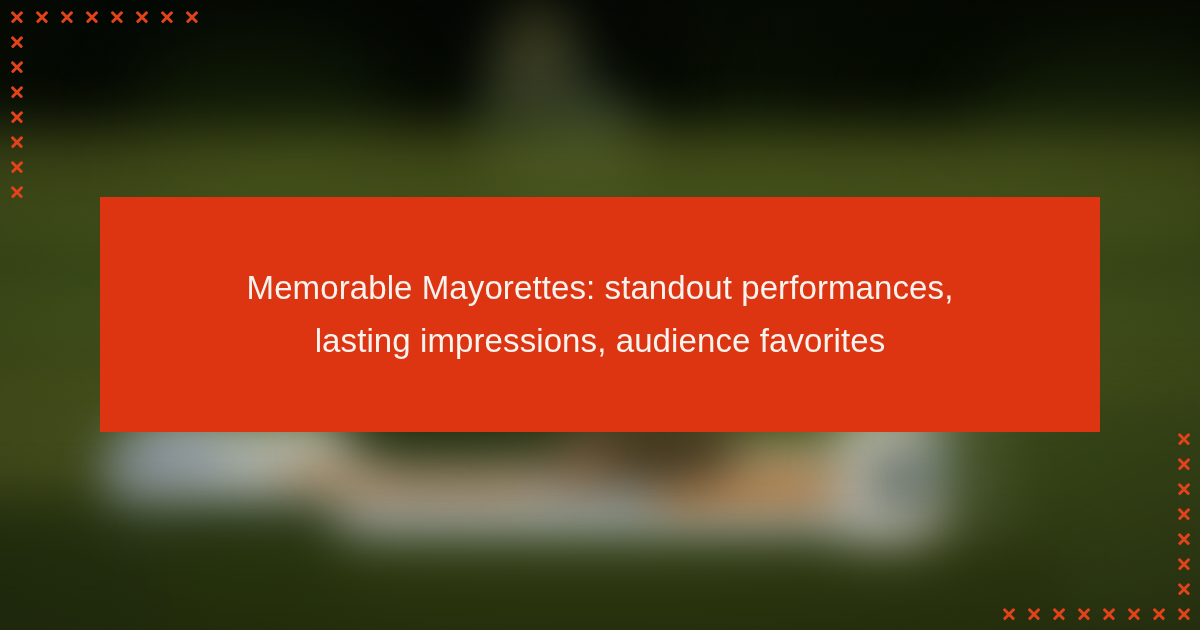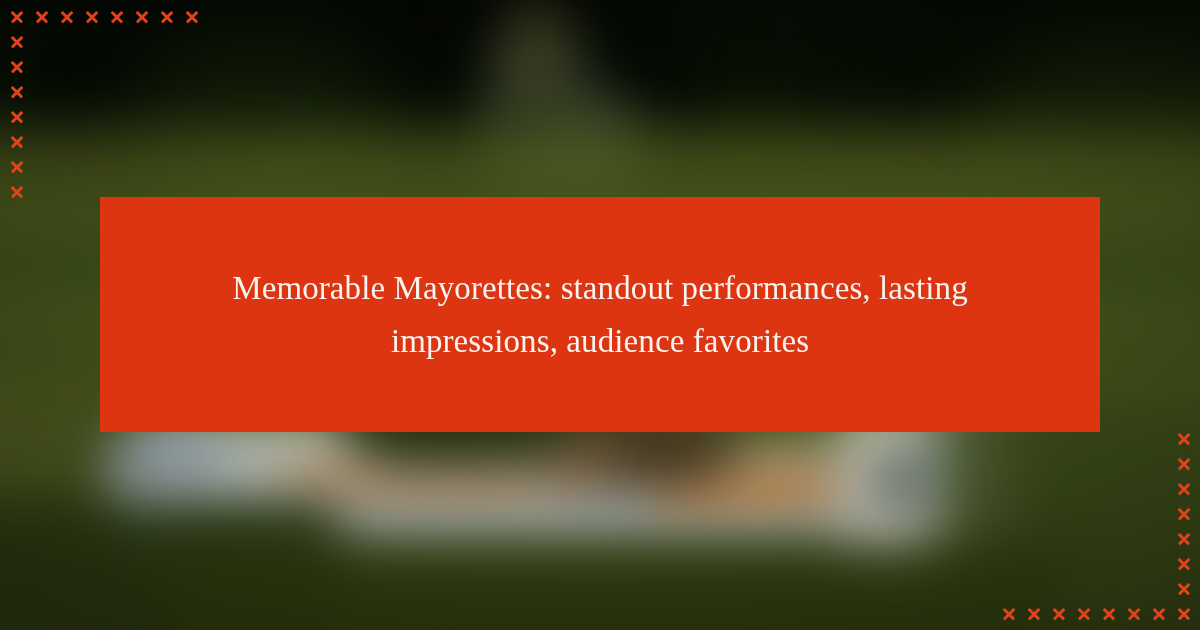--- a/index.html
+++ b/index.html
@@ -106,21 +106,21 @@
   }
   .banner-title {
     margin: 0;
     width: 800px;
     text-align: center;
     color: #f7f3ee;
     font-size: 33px;
     font-weight: 400;
     line-height: 1.58;
     letter-spacing: 0.1px;
-    font-family: Liberation Serif, serif;
+    font-family: Liberation Sans, sans-serif;
   }
 </style>
 <style>.x-cell::before, .x-cell::after { background: #e2431a; }</style></head>
 <body>
 
 <div id="canvas">
 
   <div class="bg-photo">
     <div class="bg-base"></div>
 

